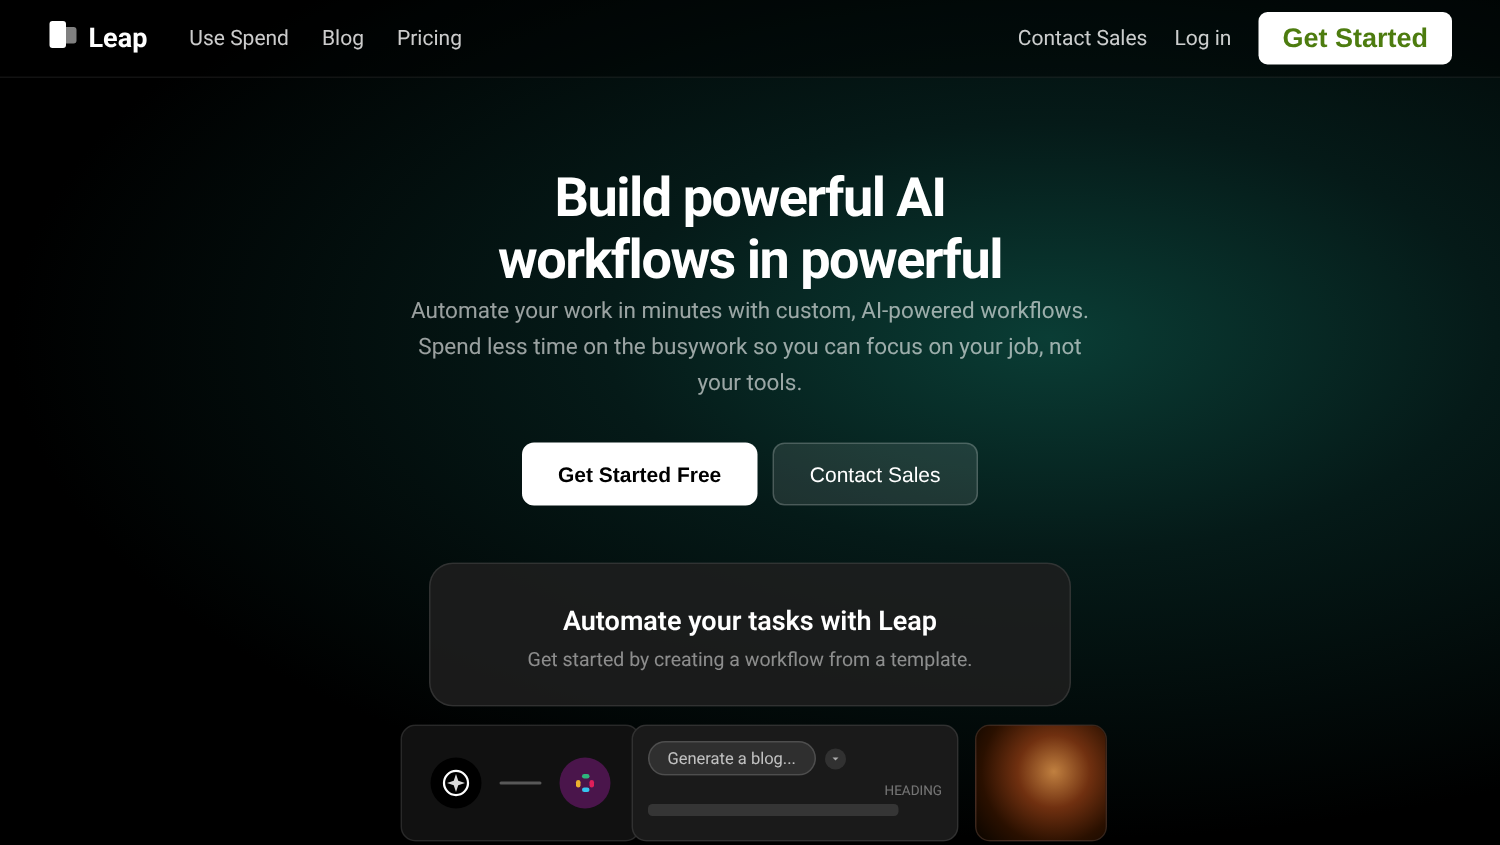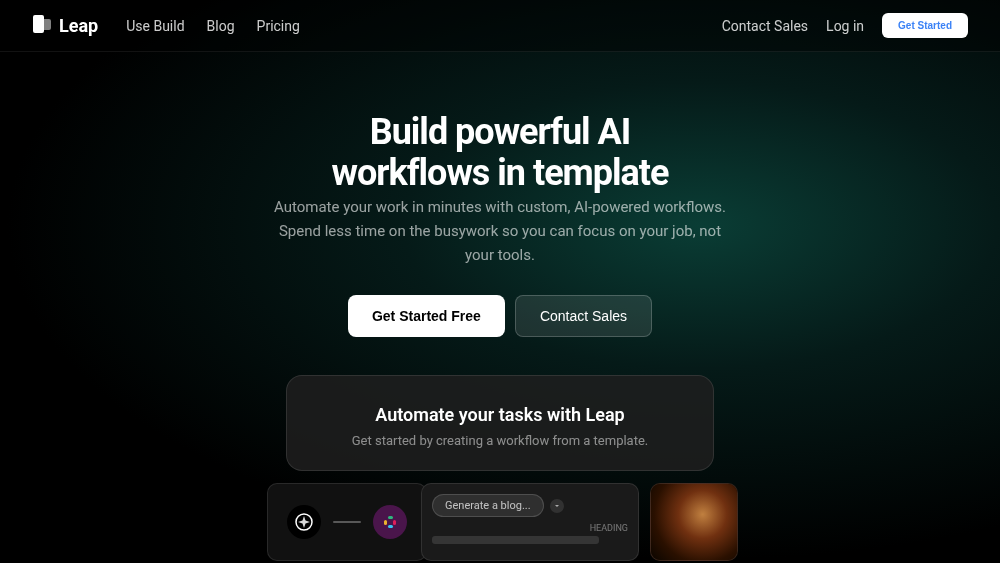--- a/index.html
+++ b/index.html
@@ -88,25 +88,25 @@
     }
 
     .nav-login {
       font-size: 14px;
       color: rgba(255,255,255,0.8);
       cursor: pointer;
     }
 
     .nav-cta {
       background: #fff;
-      color: #3b82f6;
+      color: #4d7c0f;
       border: none;
       border-radius: 6px;
       padding: 7px 16px;
-      font-size: 10px;
+      font-size: 18px;
       font-weight: 600;
       cursor: pointer;
     }
 
     
     .hero {
       position: relative;
       z-index: 5;
       display: flex;
       flex-direction: column;
@@ -266,37 +266,37 @@
     <a class="logo">
       <span>
         <svg class="logo-icon" viewBox="0 0 20 20" fill="none" xmlns="http://www.w3.org/2000/svg">
           <rect x="1" y="1" width="11" height="18" rx="2" fill="white"></rect>
           <rect x="8" y="5" width="11" height="11" rx="2" fill="white" opacity="0.5"></rect>
         </svg>
       </span>
       <span>Leap</span>
     </a>
     <div class="nav-links">
-      <a class="nav-link">Use Build</a>
+      <a class="nav-link">Use Spend</a>
       <a class="nav-link">Blog</a>
       <a class="nav-link">Pricing</a>
     </div>
   </div>
   <div class="navbar-right">
     <span class="nav-contact">Contact Sales</span>
     <span class="nav-login">Log in</span>
     <button class="nav-cta">Get Started</button>
   </div>
 </nav>
 
 <div class="content">
   <div class="hero">
     <h1 class="hero-title">
       <span>Build powerful AI</span><br>
-      <span>workflows in template</span>
+      <span>workflows in powerful</span>
     </h1>
     <p class="hero-subtitle">
       <span>Automate your work in minutes with custom, AI-powered workflows.</span><br>
       <span>Spend less time on the busywork so you can focus on your job, not your tools.</span>
     </p>
     <div class="hero-buttons">
       <button class="btn-primary">Get Started Free</button>
       <button class="btn-secondary">Contact Sales</button>
     </div>
   </div>

